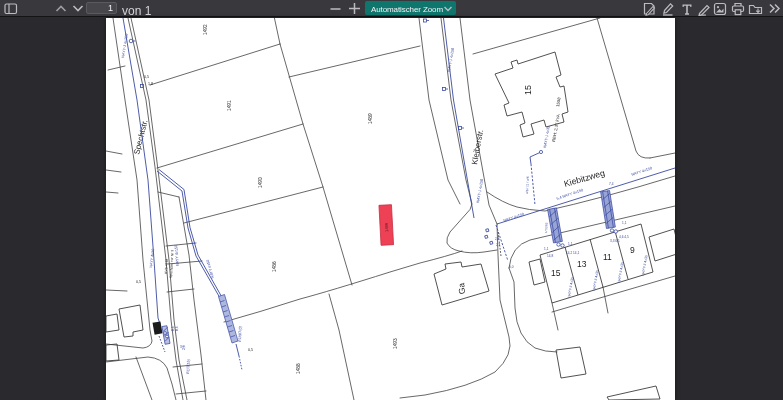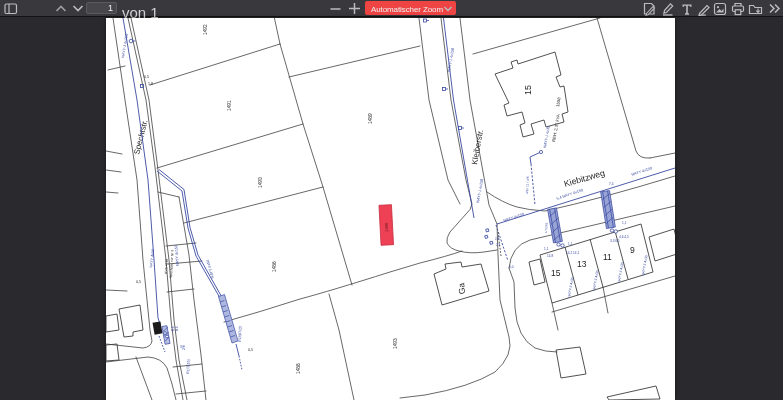--- a/index.html
+++ b/index.html
@@ -1,20 +1,20 @@
 <!DOCTYPE html>
 <html><head>
 <meta charset="utf-8">
 <style>
   html,body{margin:0;padding:0;}
   body{width:783px;height:400px;overflow:hidden;background:#2a2a2e;font-family:"Liberation Sans",sans-serif;}
   #toolbar{position:absolute;left:0;top:0;width:783px;height:17px;background:#38383d;border-bottom:1px solid #141417;box-sizing:border-box;transform:translateZ(0);}
   #viewer{position:absolute;left:0;top:18px;width:783px;height:382px;background:#2a2a2e;}
   #page{position:absolute;left:106px;top:0;width:569px;height:382px;background:#ffffff;box-shadow:0 0 4px rgba(0,0,0,0.5);}
-  .tbtxt{position:absolute;color:#d4d4d7;font-size:15px;top:4px;text-align:right;}
+  .tbtxt{position:absolute;color:#d4d4d7;font-size:12px;top:4px;text-align:right;}
 </style>
 </head>
 <body>
 
 <div id="toolbar">
 
   <svg style="position:absolute;left:4px;top:3px" width="14" height="12" viewBox="0 0 14 12">
     <rect x="1" y="1" width="11.5" height="9.5" rx="1.5" fill="none" stroke="#bcbcc0" stroke-width="1.2"></rect>
     <line x1="5" y1="1" x2="5" y2="10.5" stroke="#bcbcc0" stroke-width="1.2"></line>
   </svg>
@@ -33,21 +33,21 @@
 
   <svg style="position:absolute;left:329px;top:3px" width="13" height="12" viewBox="0 0 13 12">
     <line x1="1.5" y1="6" x2="11.5" y2="6" stroke="#bcbcc0" stroke-width="1.5"></line>
   </svg>
 
   <svg style="position:absolute;left:348px;top:2px" width="13" height="13" viewBox="0 0 13 13">
     <line x1="1" y1="6.5" x2="12" y2="6.5" stroke="#bcbcc0" stroke-width="1.5"></line>
     <line x1="6.5" y1="1" x2="6.5" y2="12" stroke="#bcbcc0" stroke-width="1.5"></line>
   </svg>
 
-  <div style="position:absolute;left:365px;top:1px;width:91px;height:14px;background:#ef4444;border-radius:2px;">
+  <div style="position:absolute;left:365px;top:1px;width:91px;height:14px;background:#0f766e;border-radius:2px;">
     <span style="position:absolute;left:6px;top:3.5px;color:#f0f0f2;font-size:8px;letter-spacing:-0.1px;white-space:nowrap;">Automatischer Zoom</span>
     <svg style="position:absolute;right:3px;top:4px" width="10" height="8" viewBox="0 0 10 8">
       <polyline points="1.5,2 5,5.5 8.5,2" fill="none" stroke="#bcbcc0" stroke-width="1.4"></polyline>
     </svg>
   </div>
 
   <svg style="position:absolute;left:642px;top:2px" width="14" height="14" viewBox="0 0 14 14">
     <path d="M2.5 1.5 h7 l2.5 2.5 v8 h-9.5 z" fill="none" stroke="#bcbcc0" stroke-width="1.2"></path>
     <path d="M4.5 11.5 L11 4.5 l1.5 1.5 L6 12.8 l-2,0.4 z" fill="#38383d" stroke="#bcbcc0" stroke-width="1.1"></path>
   </svg>

